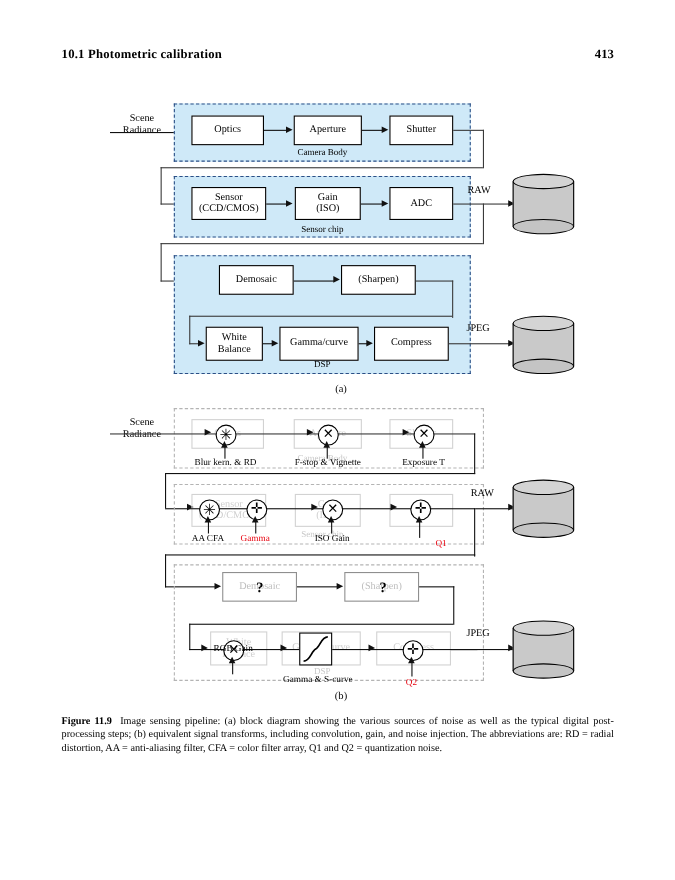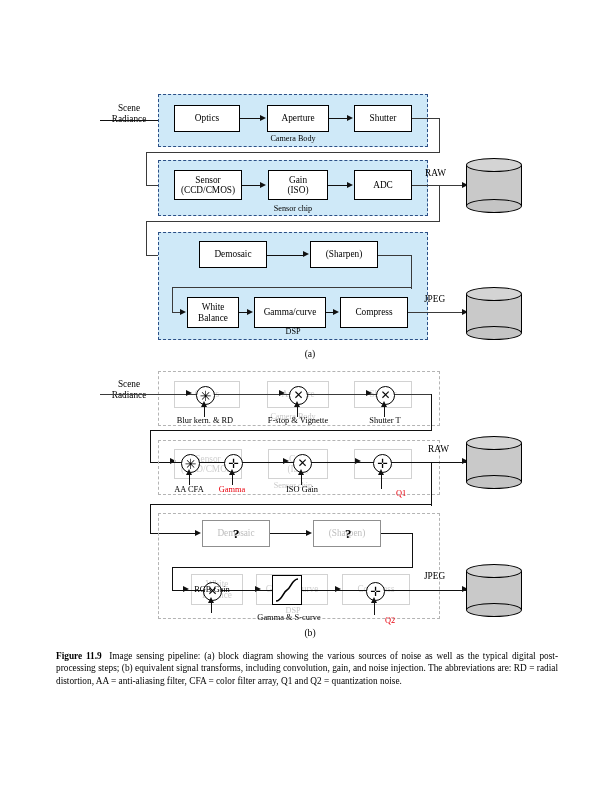--- a/index.html
+++ b/index.html
@@ -72,20 +72,24 @@
 
   
   .caption{position:absolute;left:56px;top:650px;width:502px;font-size:9.3px;line-height:12.4px;text-align:justify;}
   .caption b{font-weight:bold;}
 </style>
 </head>
 <body>
 
 <div class="page">
 
+  <div class="runhead">
+    <div class="sec">10.1  Photometric calibration</div>
+    <div class="pg">413</div>
+  </div>
 
   <div class="fig" style="left:0;top:0;width:614px;height:360px;">
 
     <div class="tlbl c" style="left:98px;top:103px;width:62px;">
       <div>Scene</div>
       <div>Radiance</div>
     </div>
     <div class="ln h blk" style="left:100px;top:120px;width:68px;"></div>
     <div class="ar r" style="left:167px;top:116.5px;"></div>
 
@@ -213,21 +217,21 @@
 
     <div class="ln v blk" style="left:204px;top:405px;height:12px;"></div>
     <div class="ar u" style="left:201px;top:401px;"></div>
     <div class="ln v blk" style="left:297px;top:405px;height:12px;"></div>
     <div class="ar u" style="left:294px;top:401px;"></div>
     <div class="ln v blk" style="left:384px;top:405px;height:12px;"></div>
     <div class="ar u" style="left:381px;top:401px;"></div>
 
     <div class="tlbl c small" style="left:164px;top:415px;width:82px;">Blur kern. &amp; RD</div>
     <div class="tlbl c small" style="left:254px;top:415px;width:88px;">F-stop &amp; Vignette</div>
-    <div class="tlbl c small" style="left:352px;top:415px;width:66px;">Shutter T</div>
+    <div class="tlbl c small" style="left:352px;top:415px;width:66px;">Exposure T</div>
 
     <div class="ln v blk" style="left:430.7px;top:393.5px;height:37px;"></div>
     <div class="ln h blk" style="left:150px;top:430px;width:282px;"></div>
     <div class="ln v blk" style="left:150px;top:430px;height:32px;"></div>
     <div class="ln h blk" style="left:150px;top:461.5px;width:22px;"></div>
     <div class="ar r" style="left:170px;top:458px;"></div>
 
     <div class="grp gray" style="left:158px;top:440px;width:282px;height:55px;"></div>
     <div class="grplbl ghost" style="left:258px;top:481px;width:70px;">Sensor chip</div>
 
@@ -332,21 +336,21 @@
       <span>✛</span>
     </div>
 
     <div class="ln v blk" style="left:211px;top:601px;height:12px;"></div>
     <div class="ar u" style="left:208px;top:597px;"></div>
     <div class="ln v blk" style="left:374px;top:601px;height:14px;"></div>
     <div class="ar u" style="left:371px;top:597px;"></div>
 
     <div class="tlbl c small" style="left:184px;top:584px;width:56px;">RGB Gain</div>
     <div class="tlbl c small" style="left:243px;top:612px;width:92px;">Gamma &amp; S-curve</div>
-    <div class="tlbl c small red" style="left:373px;top:615px;width:34px;">Q2</div>
+    <div class="tlbl c small red" style="left:357px;top:615px;width:34px;">Q2</div>
 
     <div class="ln h blk" style="left:410px;top:589.5px;width:60px;"></div>
     <div class="ar r" style="left:462px;top:586px;"></div>
     <div class="tlbl" style="left:424px;top:571px;">JPEG</div>
 
     <div class="cyl" style="left:466px;top:564px;width:56px;height:53px;">
       <div class="body"></div>
       <div class="bot"></div>
       <div class="top"></div>
     </div>

